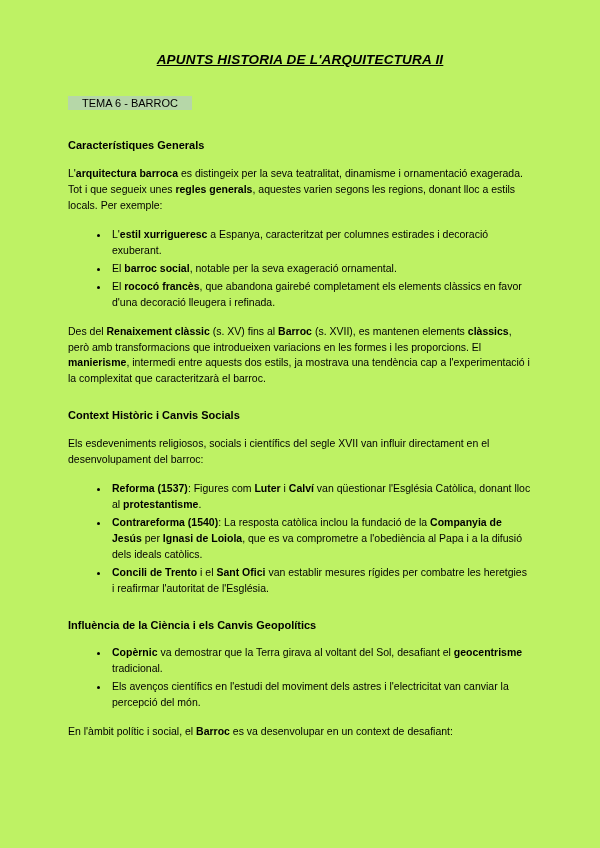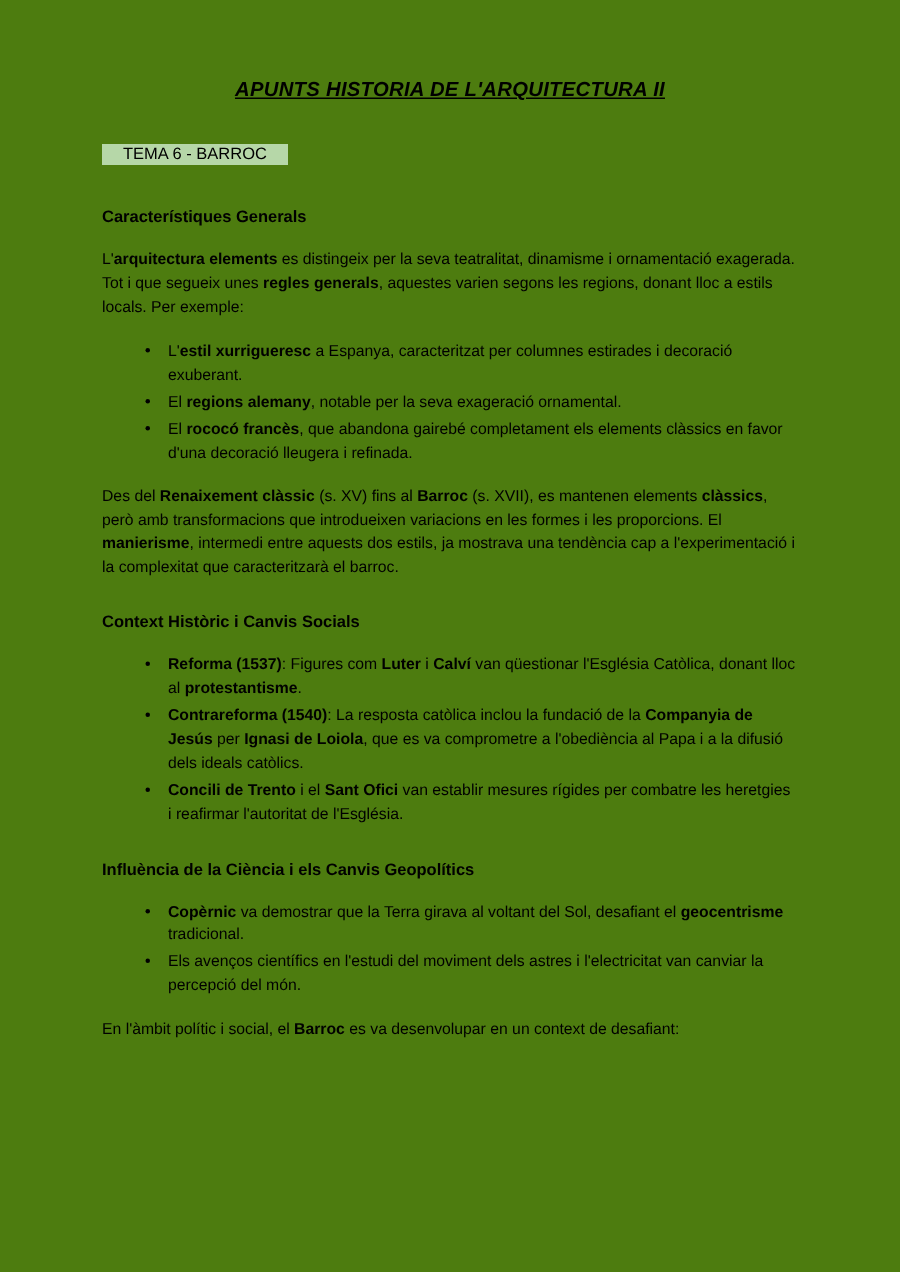--- a/index.html
+++ b/index.html
@@ -5,21 +5,21 @@
   html, body {
     margin: 0;
     padding: 0;
     background: #ffffff;
   }
   .page {
     position: relative;
     width: 600px;
     height: 848px;
     margin: 0 auto;
-    background: #4d7c0f;
+    background: #bef264;
     box-sizing: border-box;
     padding: 50px 68px 30px 68px;
     font-family: "Liberation Sans", "DejaVu Sans", sans-serif;
     font-size: 10.5px;
     line-height: 1.52;
     color: #000000;
     overflow: hidden;
   }
   .doc-title {
     font-size: 13.5px;
@@ -67,34 +67,35 @@
 <div class="page">
 
   <div class="doc-title">APUNTS HISTORIA DE L'ARQUITECTURA II</div>
 
   <div class="topic">
     <span class="hl" style="background-color: rgb(182, 215, 168);">TEMA 6 - BARROC</span>
   </div>
 
   <section class="first">
     <h2 class="sec-heading">Característiques Generals</h2>
-    <p class="para"><span>L'</span><span class="bold">arquitectura elements</span><span> es distingeix per la seva teatralitat, dinamisme i ornamentació exagerada. Tot i que segueix unes </span><span class="bold">regles generals</span><span>, aquestes varien segons les regions, donant lloc a estils locals. Per exemple:</span></p>
+    <p class="para"><span>L'</span><span class="bold">arquitectura barroca</span><span> es distingeix per la seva teatralitat, dinamisme i ornamentació exagerada. Tot i que segueix unes </span><span class="bold">regles generals</span><span>, aquestes varien segons les regions, donant lloc a estils locals. Per exemple:</span></p>
     <ul class="bullets">
       <li><span>L'</span><span class="bold">estil xurrigueresc</span><span> a Espanya, caracteritzat per columnes estirades i decoració exuberant.</span></li>
-      <li><span>El </span><span class="bold">regions alemany</span><span>, notable per la seva exageració ornamental.</span></li>
+      <li><span>El </span><span class="bold">barroc social</span><span>, notable per la seva exageració ornamental.</span></li>
       <li><span>El </span><span class="bold">rococó francès</span><span>, que abandona gairebé completament els elements clàssics en favor d'una decoració lleugera i refinada.</span></li>
     </ul>
   </section>
 
   <section>
     <p class="para"><span>Des del </span><span class="bold">Renaixement clàssic</span><span> (s. XV) fins al </span><span class="bold">Barroc</span><span> (s. XVII), es mantenen elements </span><span class="bold">clàssics</span><span>, però amb transformacions que introdueixen variacions en les formes i les proporcions. El </span><span class="bold">manierisme</span><span>, intermedi entre aquests dos estils, ja mostrava una tendència cap a l'experimentació i la complexitat que caracteritzarà el barroc.</span></p>
   </section>
 
   <section>
     <h2 class="sec-heading">Context Històric i Canvis Socials</h2>
+    <p class="para"><span>Els esdeveniments religiosos, socials i científics del segle XVII van influir directament en el desenvolupament del barroc:</span></p>
     <ul class="bullets">
       <li><span class="bold">Reforma (1537)</span><span>: Figures com </span><span class="bold">Luter</span><span> i </span><span class="bold">Calví</span><span> van qüestionar l'Església Catòlica, donant lloc al </span><span class="bold">protestantisme</span><span>.</span></li>
       <li><span class="bold">Contrareforma (1540)</span><span>: La resposta catòlica inclou la fundació de la </span><span class="bold">Companyia de Jesús</span><span> per </span><span class="bold">Ignasi de Loiola</span><span>, que es va comprometre a l'obediència al Papa i a la difusió dels ideals catòlics.</span></li>
       <li><span class="bold">Concili de Trento</span><span> i el </span><span class="bold">Sant Ofici</span><span> van establir mesures rígides per combatre les heretgies i reafirmar l'autoritat de l'Església.</span></li>
     </ul>
   </section>
 
   <section>
     <h2 class="sec-heading">Influència de la Ciència i els Canvis Geopolítics</h2>
     <ul class="bullets">

